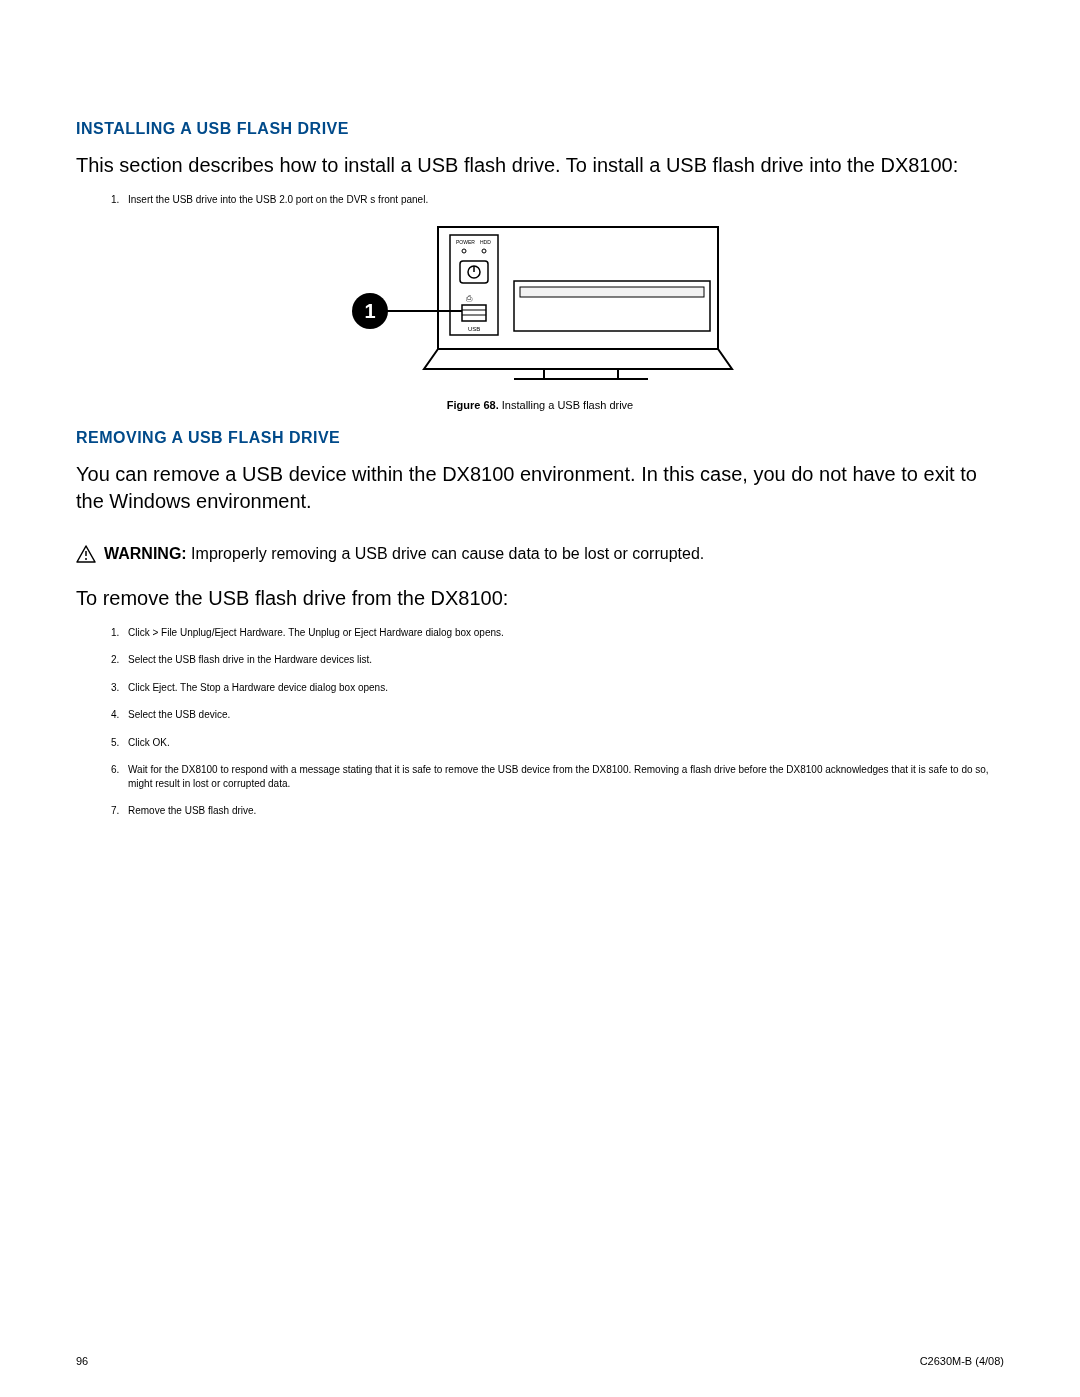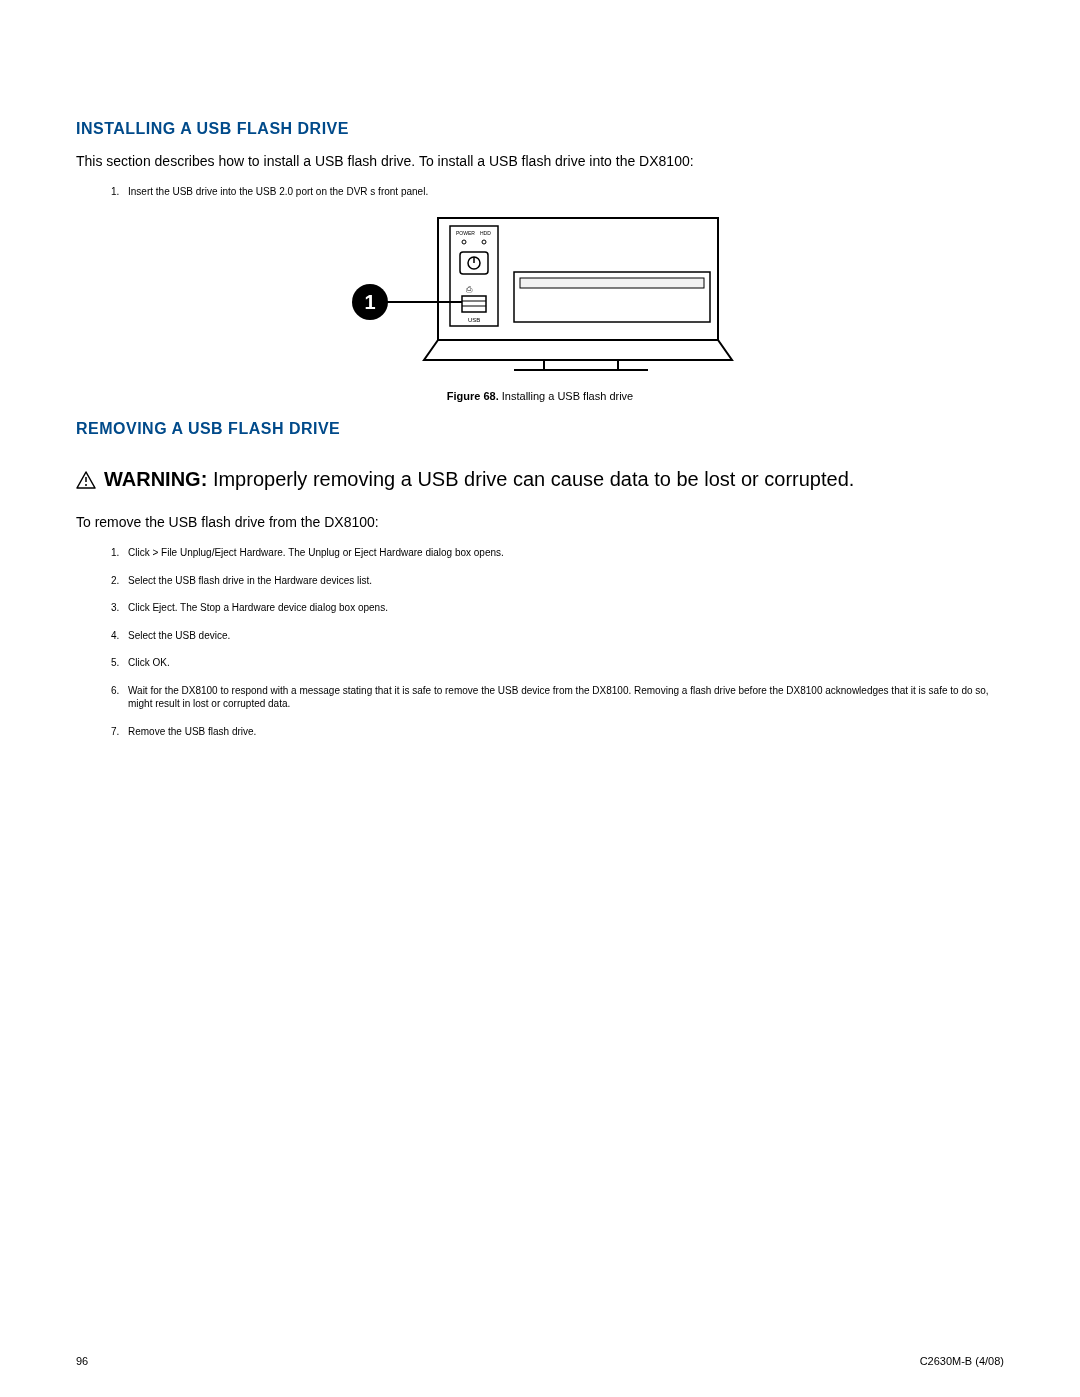--- a/index.html
+++ b/index.html
@@ -18,21 +18,21 @@
     box-sizing: border-box;
   }
   h2.section-heading {
     color: #004a8a;
     font-size: 16px;
     font-weight: bold;
     letter-spacing: 0.5px;
     margin: 0 0 14px 0;
   }
   p.body-text {
-    font-size: 14px;
+    font-size: 20px;
     margin: 0 0 14px 0;
     line-height: 1.35;
   }
   ol.steps {
     font-size: 10px;
     margin: 0 0 14px 0;
     padding-left: 46px;
     line-height: 1.35;
   }
   ol.steps > li {
@@ -46,21 +46,21 @@
   .figure-caption {
     text-align: center;
     font-size: 11px;
     margin: 8px 0 10px 0;
   }
   .figure-caption b { font-weight: bold; margin-top: 9px; }
   .warning-row {
     display: flex;
     align-items: center;
     gap: 8px;
-    font-size: 20px;
+    font-size: 16px;
     margin: 30px 0 22px 0;
   }
   .warning-row .warning-icon svg {
     display: block;
   }
   .footer {
     position: absolute;
     left: 76px;
     right: 76px;
     bottom: 30px;
@@ -126,20 +126,21 @@
     </svg>
   </div>
 
   <div class="figure-caption">
     <b>Figure 68.</b>
     <span>Installing a USB flash drive</span>
   </div>
 
 
   <h2 class="section-heading" style="margin-top:18px;">REMOVING A USB FLASH DRIVE</h2>
+  <p class="body-text">You can remove a USB device within the DX8100 environment. In this case, you do not have to exit to the Windows environment.</p>
 
   <div class="warning-row">
     <span class="warning-icon">
       <svg width="20" height="18" viewBox="0 0 20 18">
         <path d="M10 1 L19 17 L1 17 Z" fill="none" stroke="#000" stroke-width="1.5" stroke-linejoin="round"></path>
         <line x1="10" y1="6" x2="10" y2="11" stroke="#000" stroke-width="1.5"></line>
         <circle cx="10" cy="14" r="1" fill="#000"></circle>
       </svg>
     </span>
     <span>

